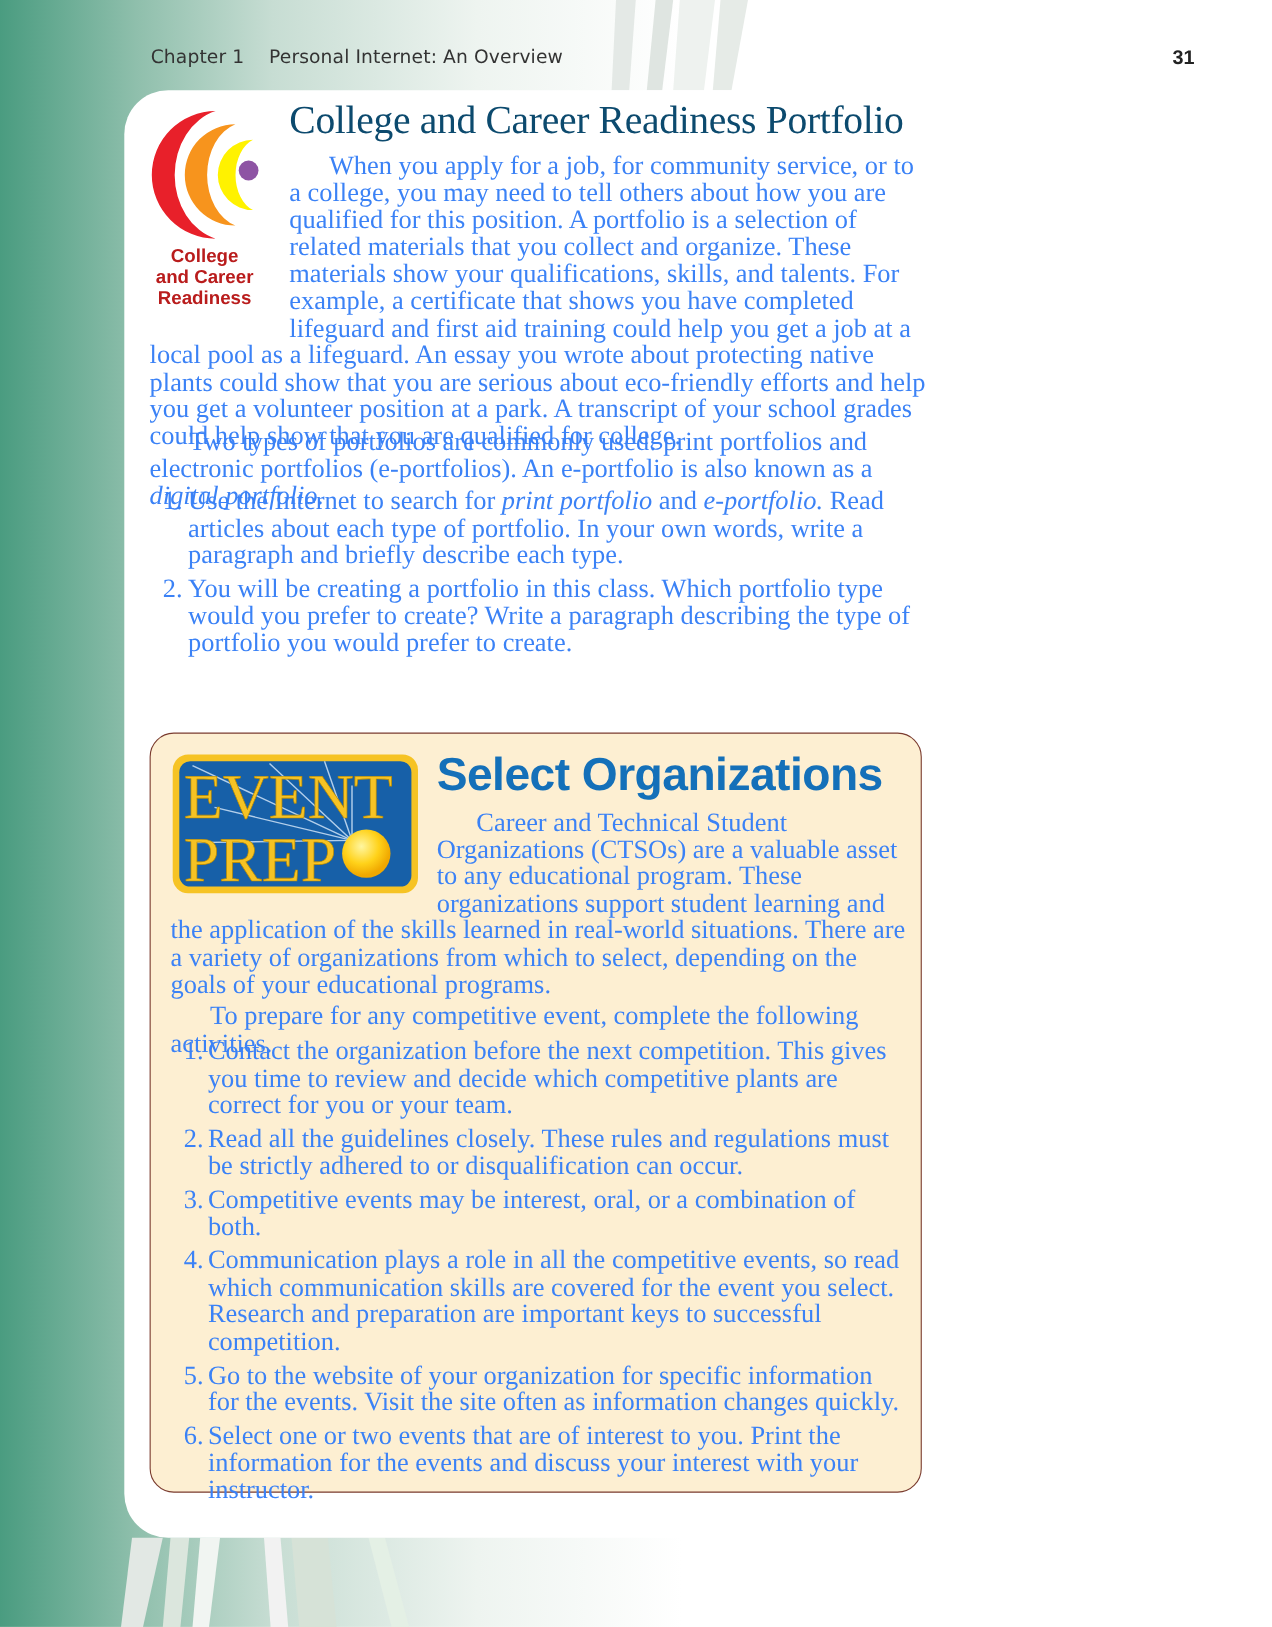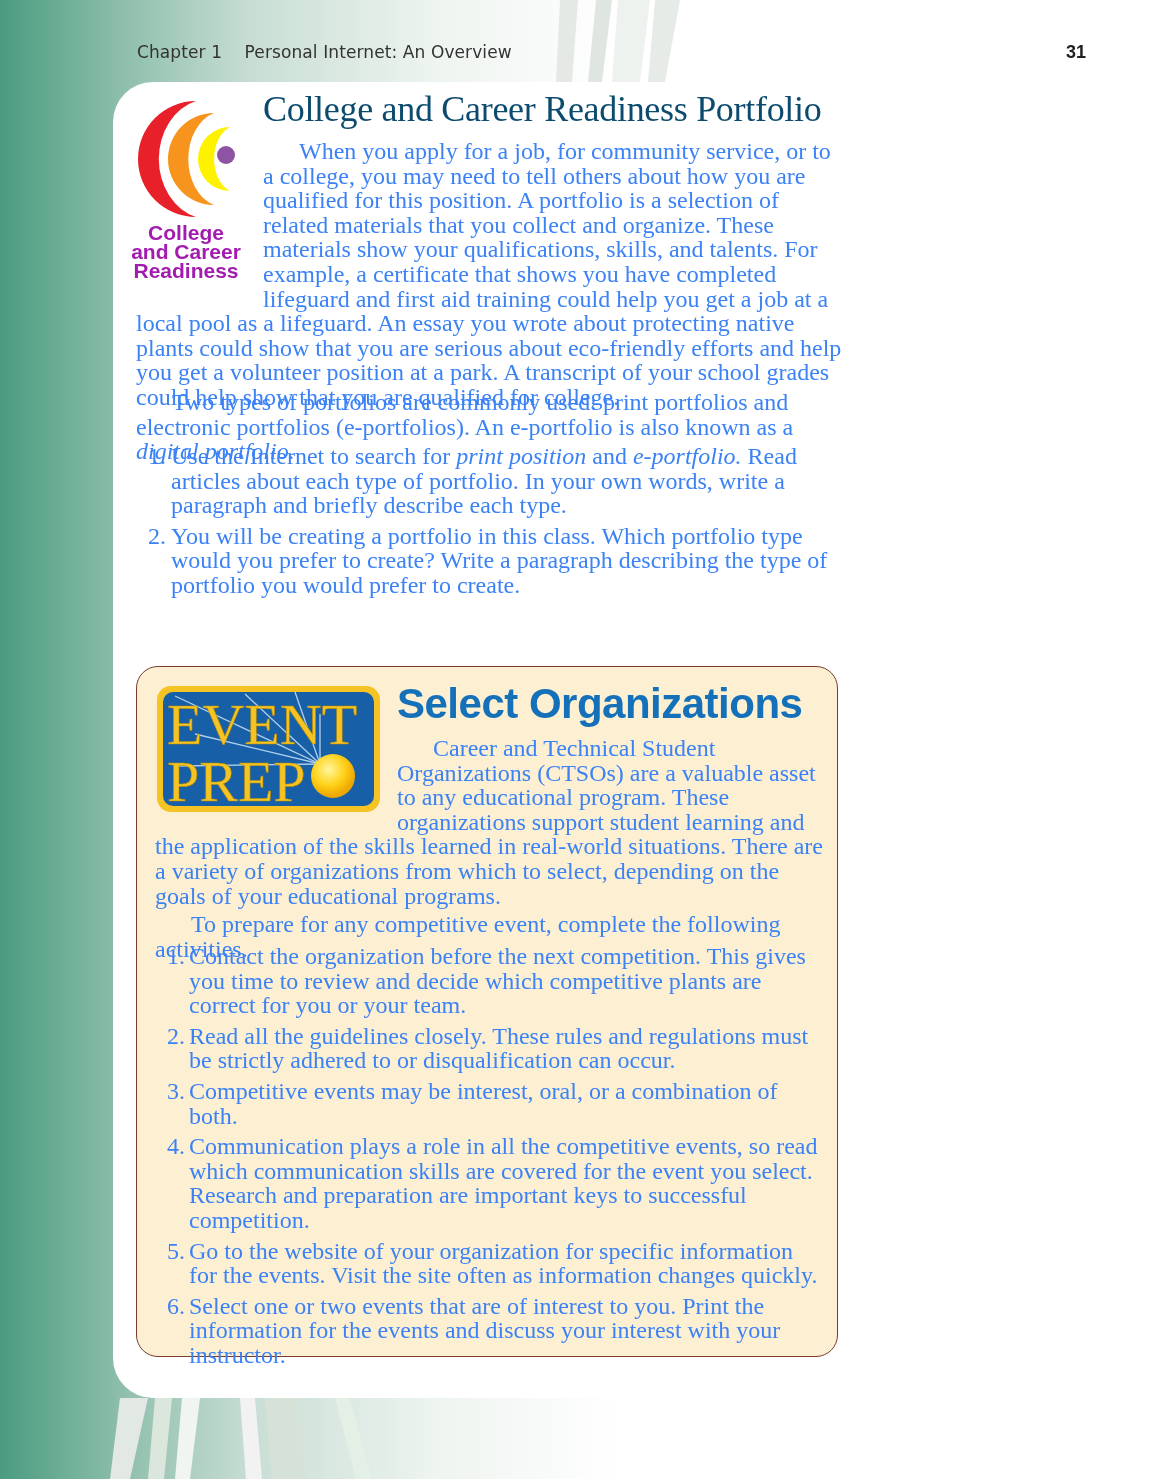--- a/index.html
+++ b/index.html
@@ -22,21 +22,21 @@
     font-family: "DejaVu Sans", sans-serif; font-size: 17px; color: #333; letter-spacing: 0.1px;
   }
   .running-head .chap { margin-right: 17px; }
   .page-number {
     position: absolute; left: 1066px; top: 42px;
     font-family: "Liberation Sans", sans-serif; font-weight: bold; font-size: 18px; color: #222;
   }
   .ccr-logo { position: absolute; left: 134px; top: 99px; width: 104px; height: 120px; }
   .ccr-label {
     position: absolute; left: 130px; top: 223px; width: 112px; text-align: center;
-    font-family: "Liberation Sans", sans-serif; font-weight: bold; font-size: 21px; line-height: 19px; color: #a21caf;
+    font-family: "Liberation Sans", sans-serif; font-weight: bold; font-size: 17px; line-height: 19px; color: #b91c1c;
   }
   .ccr-title {
     position: absolute; left: 263px; top: 88px;
     font-family: Liberation Serif, serif; font-size: 36px; color: #0c4a6e; letter-spacing: -0.3px;
   }
   .body-text { font-size: 24px; line-height: 24.6px; color: #3b82f6; }
   .ccr-p1 { position: absolute; left: 136px; top: 139px; width: 706px; }
   .ccr-p1 .float-spacer { float: left; width: 127px; height: 172px; }
   .indent { text-indent: 36px; }
   .ccr-p2 { position: absolute; left: 136px; top: 390px; width: 700px; }
@@ -104,21 +104,21 @@
 <div class="ccr-p1 body-text">
   <div class="float-spacer"></div>
   <div class="indent">When you apply for a job, for community service, or to a college, you may need to tell others about how you are qualified for this position. A portfolio is a selection of related materials that you collect and organize. These materials show your qualifications, skills, and talents. For example, a certificate that shows you have completed lifeguard and first aid training could help you get a job at a local pool as a lifeguard. An essay you wrote about protecting native plants could show that you are serious about eco-friendly efforts and help you get a volunteer position at a park. A transcript of your school grades could help show that you are qualified for college.</div>
 </div>
 
 <div class="ccr-p2 body-text indent"><span>Two types of portfolios are commonly used: print portfolios and electronic portfolios (e-portfolios). An e-portfolio is also known as a </span><i>digital portfolio.</i></div>
 
 <ol class="list ccr-list body-text">
   <li>
     <span class="num">1.</span>
-    <span>Use the Internet to search for </span><i>print position</i><span> and </span><i>e-portfolio.</i><span> Read articles about each type of portfolio. In your own words, write a paragraph and briefly describe each type.</span>
+    <span>Use the Internet to search for </span><i>print portfolio</i><span> and </span><i>e-portfolio.</i><span> Read articles about each type of portfolio. In your own words, write a paragraph and briefly describe each type.</span>
   </li>
   <li>
     <span class="num">2.</span>
     <span>You will be creating a portfolio in this class. Which portfolio type would you prefer to create? Write a paragraph describing the type of portfolio you would prefer to create.</span>
   </li>
 </ol>
 
 <div class="event-box"></div>
 
 <svg class="event-logo" viewBox="0 0 227 130">

